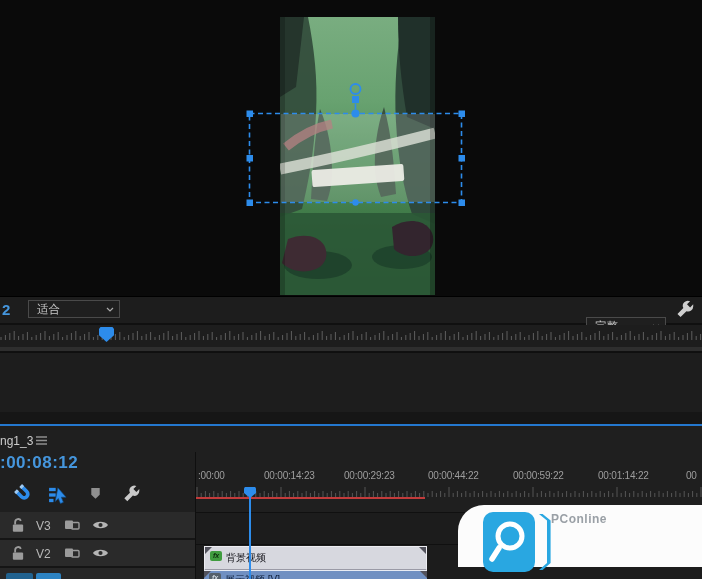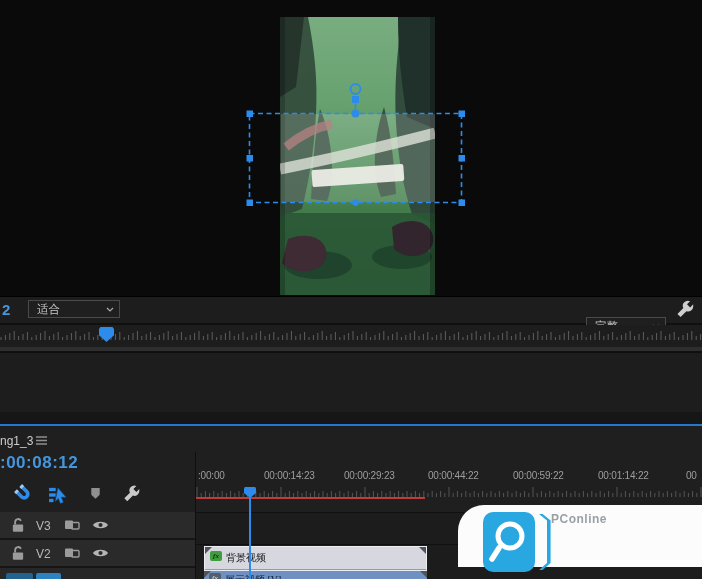--- a/index.html
+++ b/index.html
@@ -46,21 +46,21 @@
   .ruler-label:nth-of-type(1){left:198px}.ruler-label:nth-of-type(2){left:264px}
   .ruler-label:nth-of-type(3){left:344px}.ruler-label:nth-of-type(4){left:428px}
   .ruler-label:nth-of-type(5){left:513px}.ruler-label:nth-of-type(6){left:598px}
   .ruler-label:nth-of-type(7){left:686px}
   #tl-ruler-svg{left:196px;top:59px;}
   #render-bar{left:196px;top:71px;width:229px;height:2px;background:#c23b3b;}
   #tl-playhead-head{left:244px;top:61px;width:12px;height:11px;background:#2d8ceb;z-index:6;
      clip-path:polygon(8% 0,92% 0,100% 12%,100% 55%,50% 100%,0 55%,0 12%);}
   #tl-playhead-line{left:249px;top:70px;width:2px;height:83px;background:#2d8ceb;z-index:6;}
   
-  .clip{position:absolute;left:204px;width:223px;box-sizing:border-box;z-index:2;font-family:Liberation Serif, serif;}
+  .clip{position:absolute;left:204px;width:223px;box-sizing:border-box;z-index:2;}
   #clip1{top:120px;height:25px;background:#d7d8df;border:1px solid #ededf2;border-bottom:2px solid #9a9aa6;}
   #clip2{top:144px;height:12px;background:#7090c2;border-top:1px solid #e8ecf4;}
   .notch{position:absolute;width:7px;height:7px;background:#52525c;}
   .notch.tl{left:0;top:0;clip-path:polygon(0 0,100% 0,0 100%);}
   .notch.tr{right:0;top:0;clip-path:polygon(0 0,100% 0,100% 100%);}
   .fx-badge{position:absolute;left:5px;width:12px;height:10px;border-radius:2px;
      font-size:7px;font-style:italic;font-weight:bold;text-align:center;line-height:10px;}
   #clip1 .fx-badge{top:4px;background:#3f9c3f;color:#0c2a0c;}
   #clip2 .fx-badge{top:2px;background:#55606b;color:#cfd8e0;}
   .clip-title{position:absolute;left:21px;font-size:10px;white-space:nowrap;}

